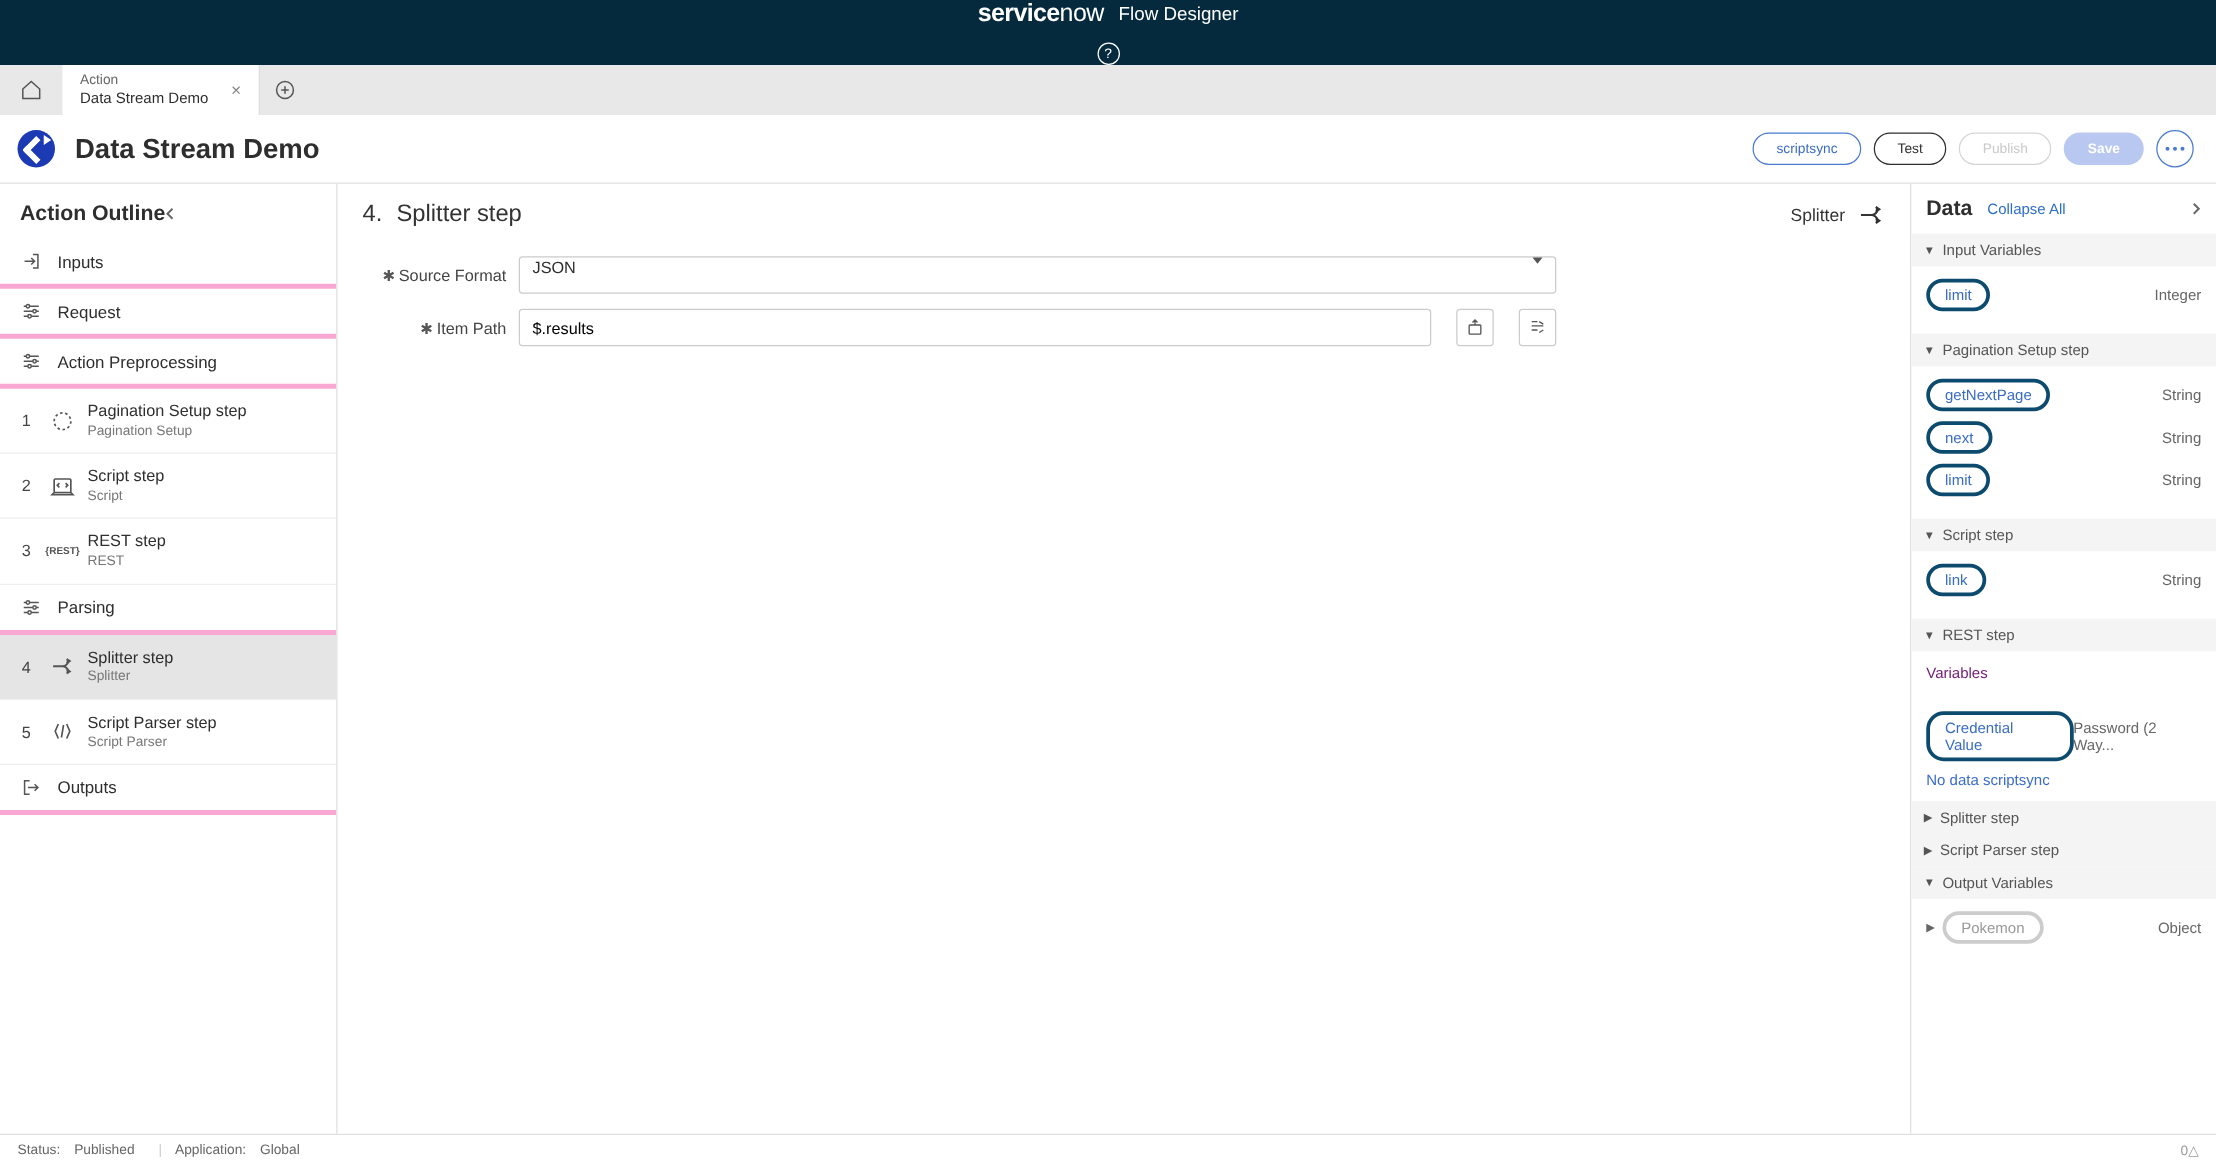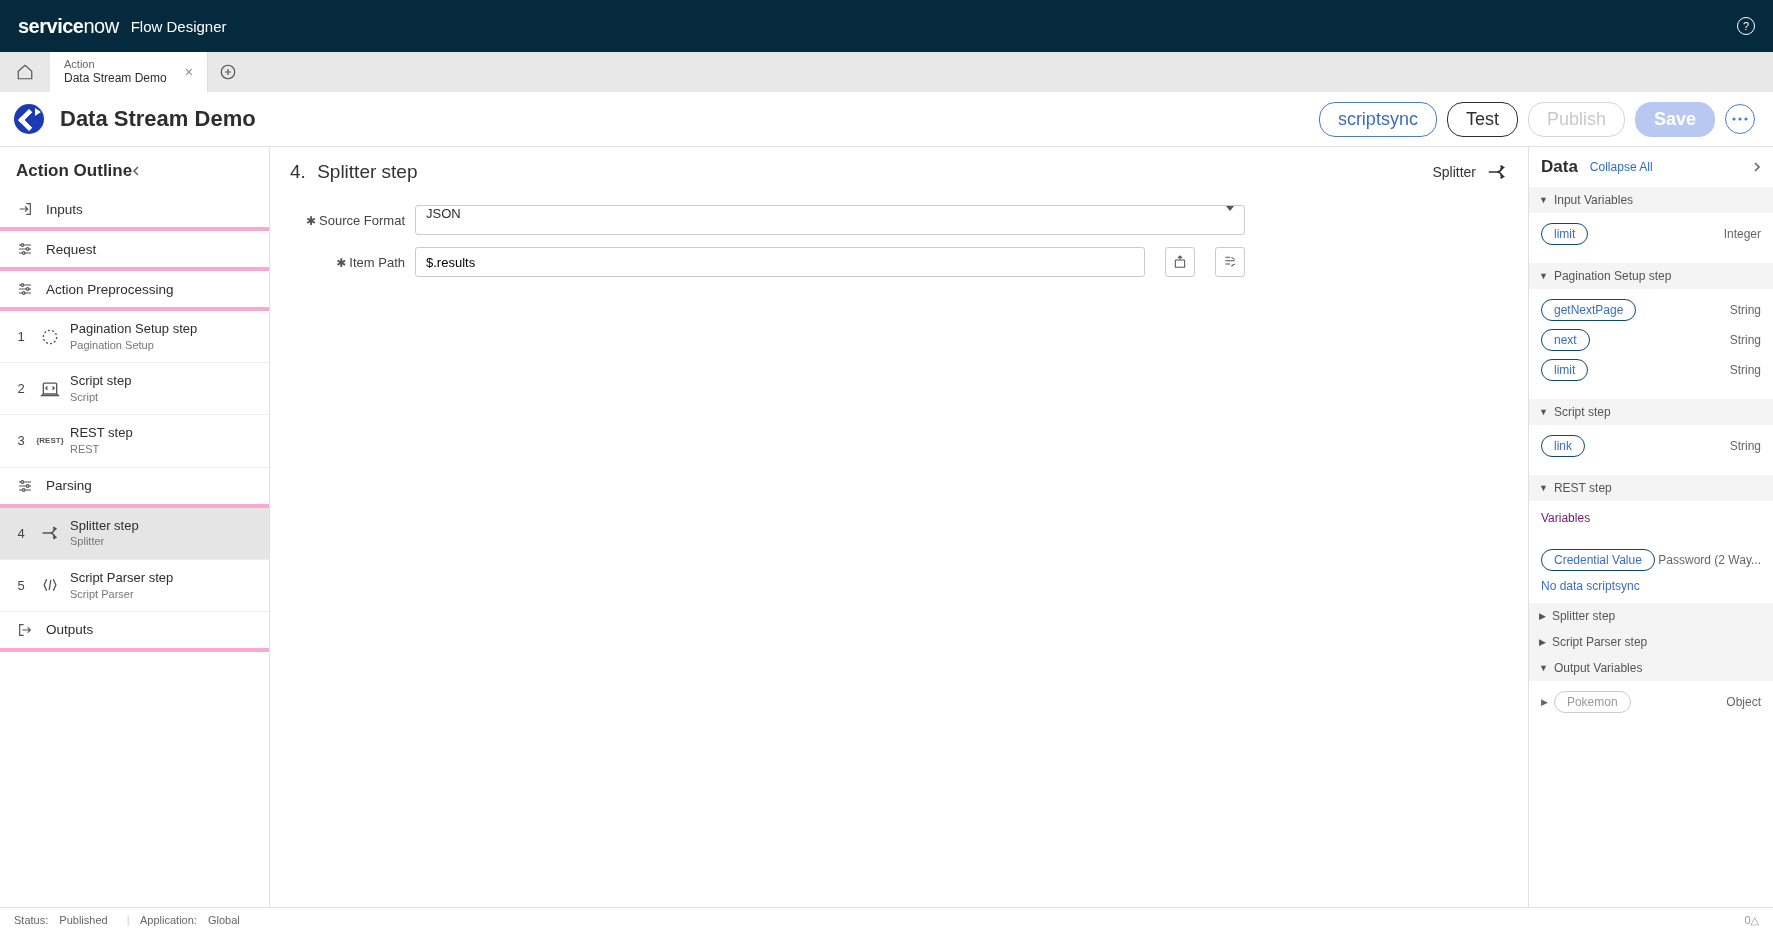--- a/index.html
+++ b/index.html
@@ -1,20 +1,20 @@
 <!DOCTYPE html>
 <html><head>
 <meta charset="utf-8">
 <style>
 * { box-sizing: border-box; margin: 0; padding: 0; }
 body { font-family: -apple-system, BlinkMacSystemFont, "Segoe UI", Arial, sans-serif; font-size: 13px; color: #2e2e2e; background: #fff; overflow: hidden; }
 .app { display: flex; flex-direction: column; height: 100vh; }
 
 
-.topbar { background: #052a3e; color: #fff; height: 52px; display: flex; align-items: center; padding: 0 18px; justify-content: space-between; }
+.topbar { background: #052a3e; color: #fff; height: 52px; display: flex; align-items: center; padding: 0 18px; justify-content: space-between; flex-direction: column; }
 .topbar-left { display: flex; align-items: center; }
 .logo { font-size: 20px; font-weight: 700; letter-spacing: -0.5px; margin-right: 12px; }
 .logo .now { font-weight: 400; }
 .app-name { font-size: 15px; font-weight: 400; }
 .help-icon { width: 18px; height: 18px; border-radius: 50%; border: 1.5px solid #fff; display: flex; align-items: center; justify-content: center; font-size: 11px; cursor: pointer; }
 
 
 .tabbar { background: #e8e8e8; height: 40px; display: flex; align-items: stretch; border-bottom: none; }
 .home-tab { width: 50px; display: flex; align-items: center; justify-content: center; cursor: pointer; }
 .tab { background: #fff; display: flex; align-items: center; padding: 0 14px; border-right: 1px solid #ddd; position:relative; cursor: pointer; min-width: 150px; }
@@ -26,21 +26,21 @@
 .add-tab svg { width: 18px; height: 18px; }
 
 
 .title-row { height: 55px; display: flex; align-items: center; justify-content: space-between; padding: 0 18px 0 14px; border-bottom: 1px solid #e0e0e0; }
 .title-left { display: flex; align-items: center; }
 .back-circle { width: 30px; height: 30px; border-radius: 50%; background: #1d3ab5; display: flex; align-items: center; justify-content: center; cursor: pointer; margin-right: 16px; position: relative; }
 .back-circle::after { content: ''; position: absolute; left: 7px; bottom: 6px; width: 11px; height: 11px; border-left: 5px solid #fff; border-bottom: 5px solid #fff; transform: rotate(45deg); border-bottom-left-radius: 2px; }
 .back-circle .arr { position: absolute; right: 3px; top: 4px; width: 0; height: 0; border-left: 6px solid #fff; border-top: 4px solid transparent; border-bottom: 4px solid transparent; }
 .page-title { font-size: 22px; font-weight: 700; }
 .title-actions { display: flex; gap: 10px; align-items: center; }
-.btn { padding: 6px 18px; border-radius: 16px; font-size: 18px; cursor: pointer; border: 1px solid; background: #fff; }
+.btn { padding: 6px 18px; border-radius: 16px; font-size: 11px; cursor: pointer; border: 1px solid; background: #fff; }
 .btn-scriptsync { border-color: #4a7bd1; color: #3a6cc5; }
 .btn-test { border-color: #2e2e2e; color: #2e2e2e; font-weight: 500; }
 .btn-publish { border-color: #d5d5d5; color: #c9c9c9; }
 .btn-save { background: #b9c8f0; border-color: #b9c8f0; color: #fff; font-weight: 600; }
 .more-btn { width: 30px; height: 30px; border-radius: 50%; border: 1px solid #4a7bd1; display: flex; align-items: center; justify-content: center; cursor: pointer; color: #4a7bd1; }
 
 
 .main { flex: 1; display: flex; min-height: 0; }
 
 
@@ -77,21 +77,21 @@
 
 .right-panel { width: 245px; border-left: 1px solid #e0e0e0; overflow-y: auto; }
 .rp-header { display: flex; align-items: center; padding: 10px 12px; gap: 12px; }
 .rp-header h3 { font-size: 17px; font-weight: 700; }
 .collapse-all { color: #2e6ec9; font-size: 12px; cursor: pointer; }
 .rp-expand { margin-left: auto; cursor: pointer; color: #666; }
 .rp-section-head { background: #f4f4f4; padding: 6px 10px; font-size: 12px; color: #555; display: flex; align-items: center; gap: 6px; cursor: pointer; }
 .rp-section-head .caret { font-size: 9px; }
 .rp-body { padding: 10px 12px; }
 .pill-row { display: flex; justify-content: space-between; align-items: center; margin-bottom: 8px; }
-.pill { border: 1px solid #0c4a6e; color: #3a6cc5; padding: 3px 12px; border-radius: 14px; font-size: 12px; cursor: pointer; }
+.pill { border: 3px solid #0c4a6e; color: #3a6cc5; padding: 3px 12px; border-radius: 14px; font-size: 12px; cursor: pointer; }
 .pill.muted { border-color: #ccc; color: #999; }
 .dtype { font-size: 12px; color: #666; }
 .sub-label { font-size: 12px; color: #701a75; margin-bottom: 24px; }
 .no-data { font-size: 12px; color: #3a6cc9; margin-top: 6px; }
 .pill-row-expandable { display: flex; align-items: center; justify-content: space-between; }
 .pill-row-expandable .left { display: flex; align-items: center; gap: 6px; }
 
 
 .footer { height: 25px; border-top: 1px solid #e0e0e0; display: flex; align-items: center; padding: 0 14px; font-size: 11px; color: #666; justify-content: space-between; }
 .footer-left span { margin-right: 8px; }

